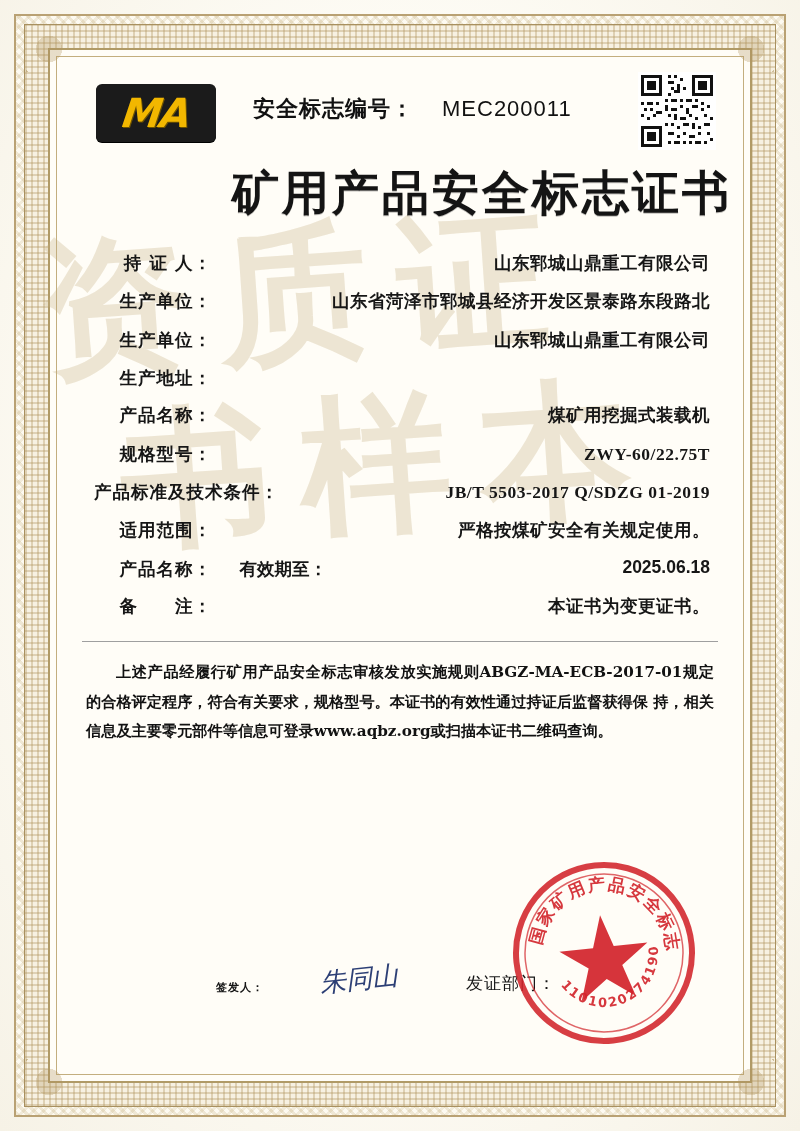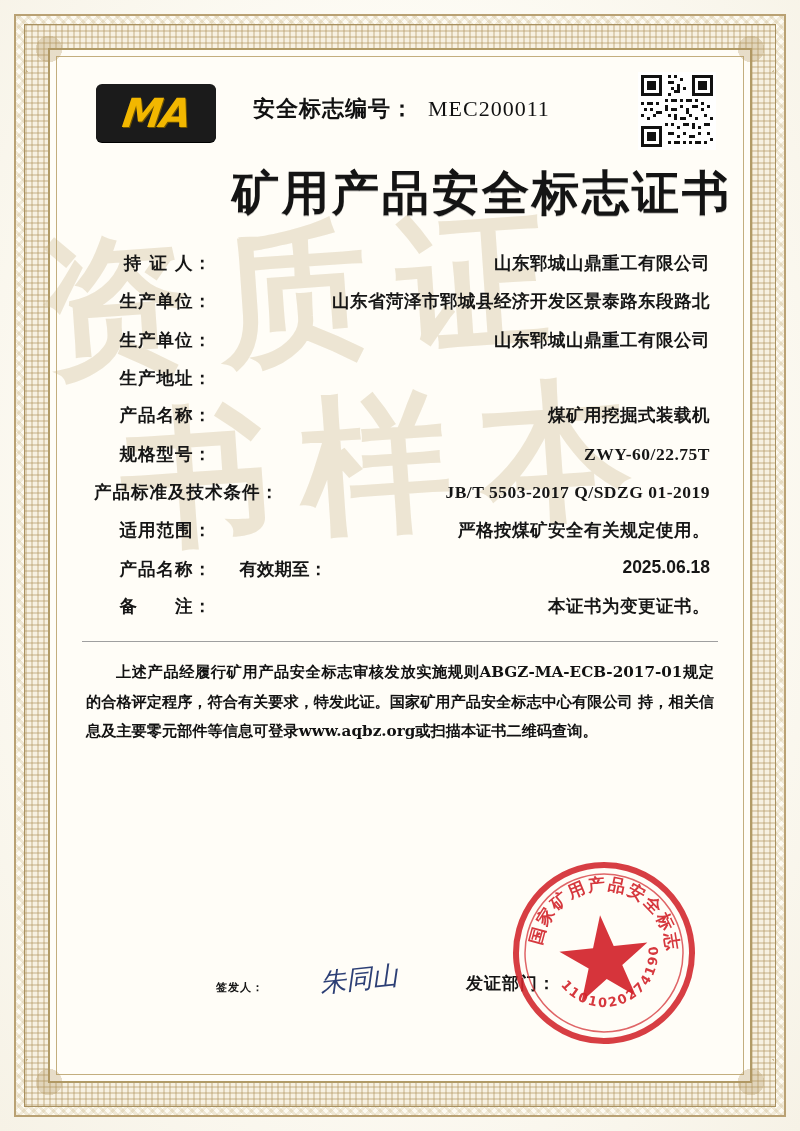--- a/index.html
+++ b/index.html
@@ -100,22 +100,22 @@
     transform:skewX(-8deg);
     text-shadow:1px 1px 0 #6d5200;
   }
   .cert-no{
     position:absolute;left:185px;top:28px;
     font-size:22px;color:#111;
     font-family:"DejaVu Serif", serif;
     letter-spacing:1px;
     white-space:nowrap;
   }
-  .cert-no .label{font-weight:bold;margin-right:14px;}
-  .cert-no .value{font-family:Liberation Serif, serif;}
+  .cert-no .label{font-weight:bold;margin-right:28px;}
+  .cert-no .value{font-family:Liberation Sans, sans-serif;}
 
   .qr{
     position:absolute;right:16px;top:6px;
     width:78px;height:78px;
     background:#fff;
   }
   .qr svg{display:block;}
 
   
   .title{
@@ -200,21 +200,21 @@
     position:absolute;left:252px;bottom:50px;
     font-family:"DejaVu Serif", serif;
     font-size:26px;
     color:#1b2f6b;
     font-style:italic;
     transform:rotate(-6deg);
     opacity:.92;
   }
   .issue-dept{
     position:absolute;left:398px;bottom:52px;
-    font-size:17px;font-weight:bold;
+    font-size:17px;font-weight:normal;
     font-family:"DejaVu Serif", serif;
     color:#141414;
     letter-spacing:1px;
   }
   .red-seal{
     position:absolute;right:28px;bottom:-6px;
     width:200px;height:200px;
   }
   .red-seal svg{display:block;}
 </style>
@@ -377,21 +377,21 @@
         <div class="k">备　　注：</div>
         <div class="v">本证书为变更证书。</div>
       </div>
 
     </div>
 
     <div class="divider"></div>
 
     <div class="para">
       <span>上述产品经履行矿用产品安全标志审核发放实施规则ABGZ-MA-ECB-2017-01规定</span>
-      <span class="noindent">的合格评定程序，符合有关要求，特发此证。国家矿用产品安全标志中心有限公司</span>
+      <span class="noindent">的合格评定程序，符合有关要求，规格型号。本证书的有效性通过持证后监督获得保</span>
       <span class="noindent">持，相关信息及主要零元部件等信息可登录www.aqbz.org或扫描本证书二维码查询。</span>
     </div>
 
     <div class="footer">
 
 
       <div class="sign-line">签发人：</div>
       <div class="signature">朱同山</div>
       <div class="issue-dept">发证部门：</div>
 

